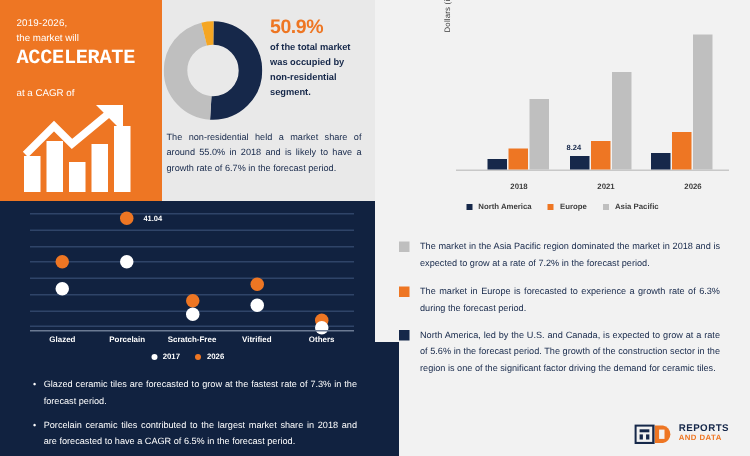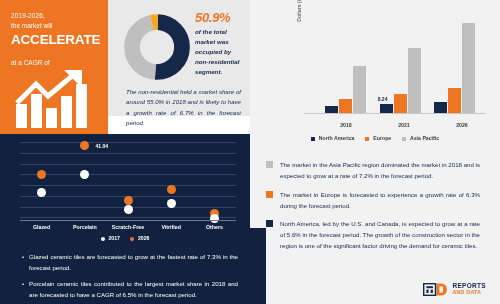--- a/index.html
+++ b/index.html
@@ -11,29 +11,29 @@
   }
   .page { position: relative; width: 500px; height: 304px; background: #fff; }
 
   
   .accel-panel {
     position: absolute; left: 0; top: 0; width: 108px; height: 134px;
     background: #ee7623; color: #fff; padding: 11px 9px 0 11px;
   }
   .accel-years { font-size: 6.5px; letter-spacing: .1px; line-height: 1.5; }
   .accel-sub1 { font-size: 6.5px; line-height: 1.5; }
-  .accel-big { font-size: 13.5px; font-weight: bold; letter-spacing: -.2px; margin: 1px 0 11px; }
+  .accel-big { font-size: 13.5px; font-weight: bold; letter-spacing: -.2px; margin: 1px 0 11px; font-family: Liberation Mono, monospace; }
   .accel-cagr { font-size: 6.5px; line-height: 1.6; }
   .accel-pct { font-size: 12.5px; font-weight: bold; letter-spacing: -.2px; }
   .arrow-art { position: absolute; left: 14px; bottom: 6px; width: 82px; height: 58px; }
 
   
   .donut-panel {
-    position: absolute; left: 108px; top: 0; width: 142px; height: 116px;
-    background: #e9e9e9; padding: 8px 7px 0 16px; font-style: italic;
+    position: absolute; left: 108px; top: 0; width: 142px; height: 141px;
+    background: #e9e9e9; padding: 8px 7px 0 1px;
   }
   .donut-row { display: flex; align-items: flex-start; gap: 5px; }
   .donut-wrap { width: 66px; height: 66px; position: relative; flex: 0 0 66px; margin-top: 6px; }
   .donut-txt { flex: 1; padding-top: 2px; }
   .donut-pct { color: #ee7623; font-size: 13px; font-weight: bold; letter-spacing: -.3px; }
   .donut-desc { color: #16284a; font-size: 6.2px; line-height: 1.62; font-weight: bold; margin-top: 2px; }
   .donut-para {
     color: #16284a; font-size: 6.1px; line-height: 1.72; text-align: justify;
     margin-top: 7px; padding: 0 2px;
   }

